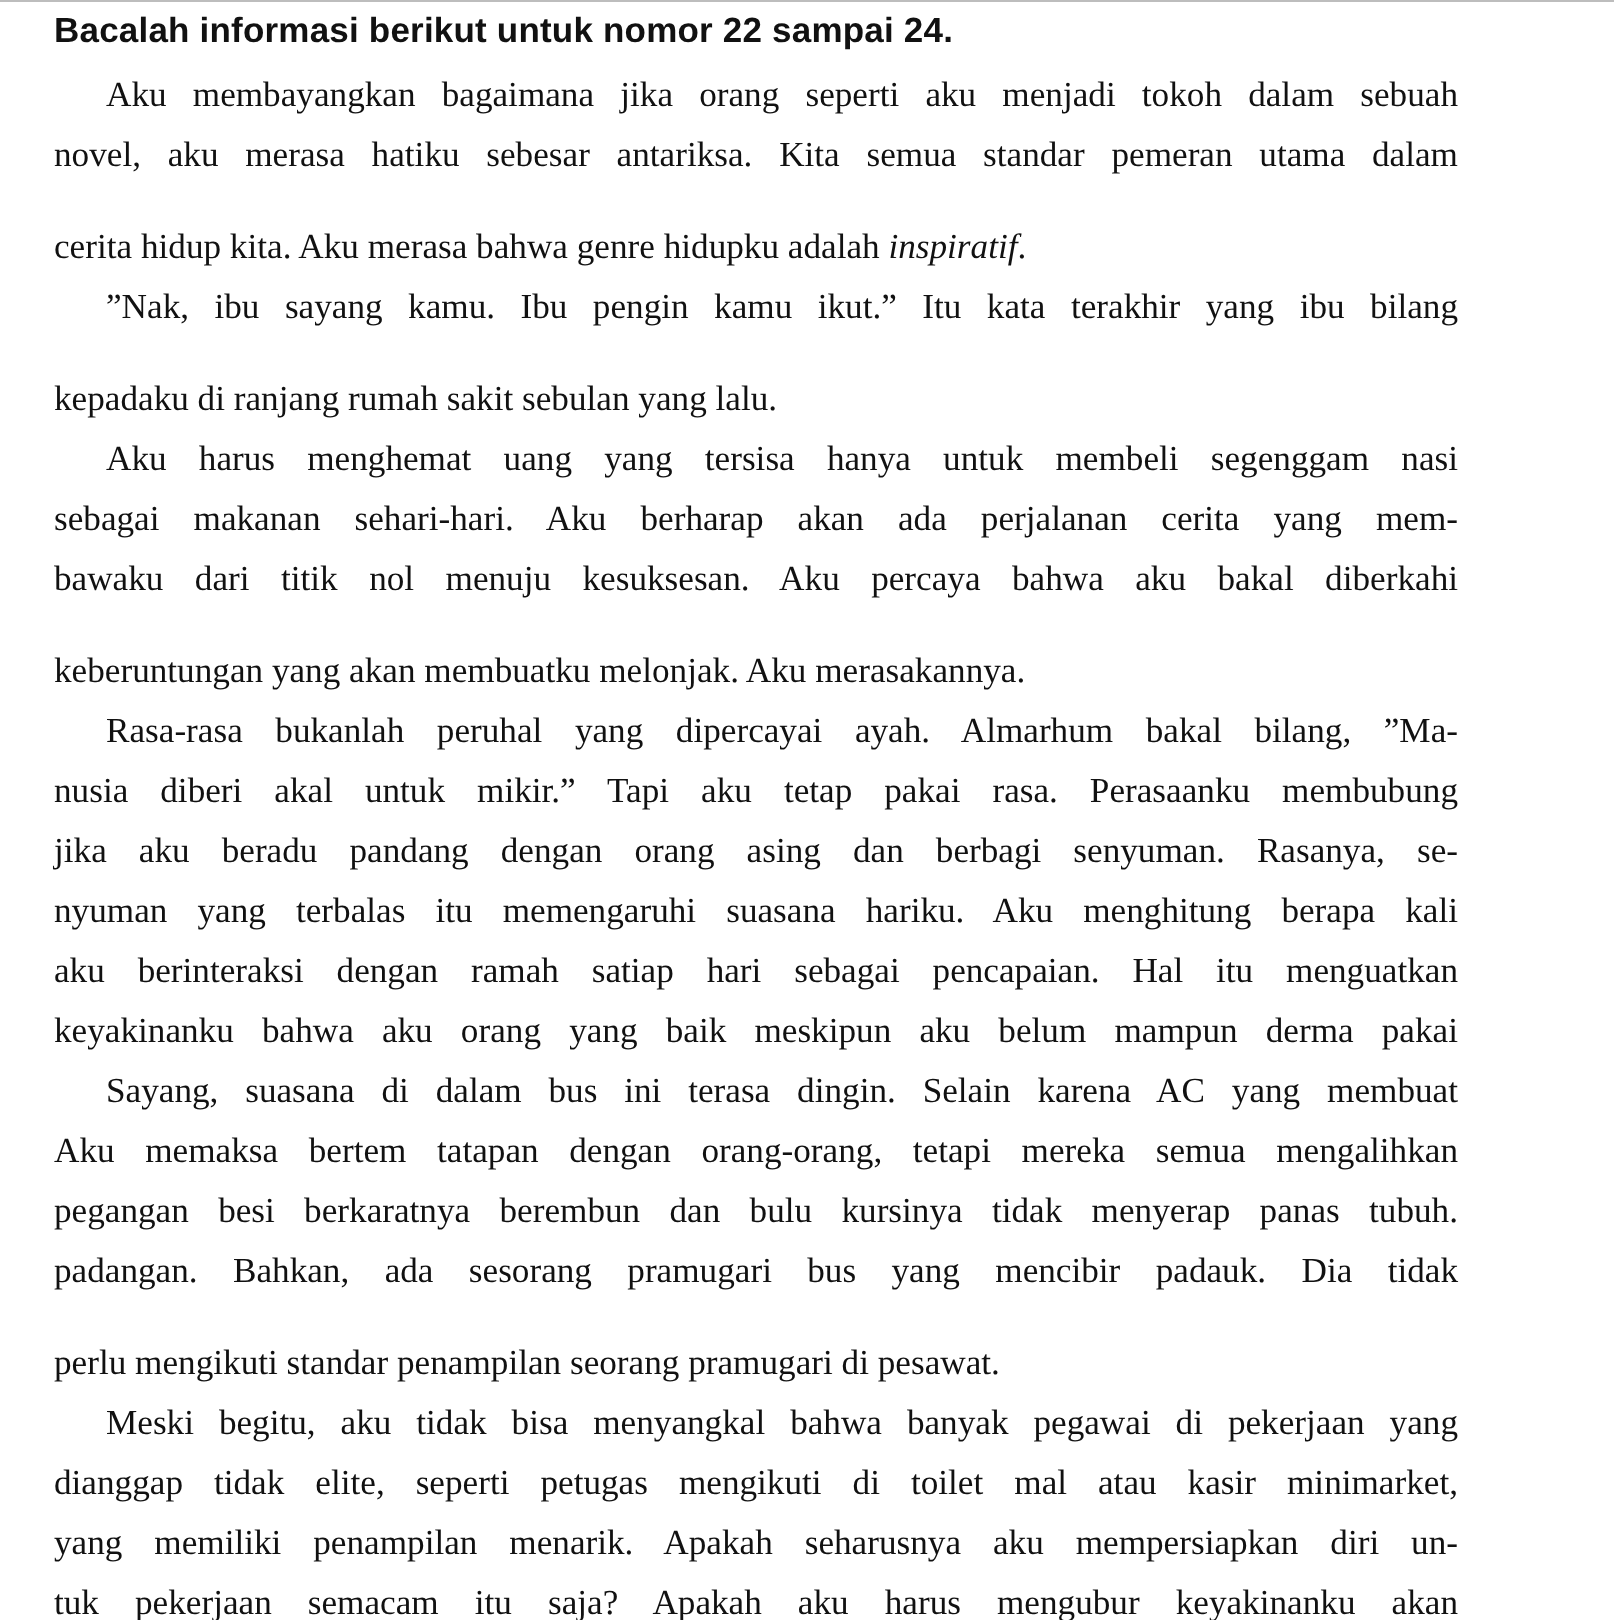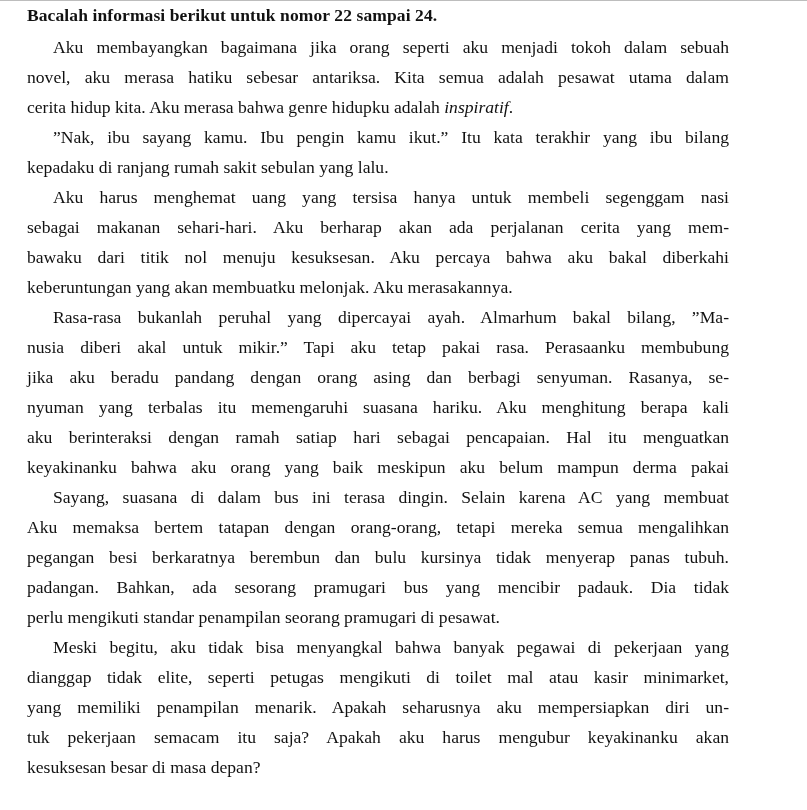--- a/index.html
+++ b/index.html
@@ -9,47 +9,47 @@
     color: #111111;
   }
   .top-rule {
     position: absolute; left: 0; top: 0; width: 807px; height: 1px;
     background: #bdbdbd;
   }
   .page {
     position: absolute; left: 27px; top: 4px; width: 702px;
   }
   .heading {
-    font-family: Liberation Serif, serif;
+    font-family: Liberation Sans, sans-serif;
     font-weight: bold; font-size: 17.5px; line-height: 22px; margin: 0 0 6px 0;
     letter-spacing: 0.1px;
   }
   .para {
     font-family: "Liberation Serif", "DejaVu Serif", serif;
     font-size: 17.6px; line-height: 30px; margin: 0;
     text-align: justify; text-indent: 26px;
     hyphens: manual;
   }
   .para .line { display: block; text-align: justify; text-align-last: justify; }
-  .para .line.last { text-align-last: left; }
+  .para .line.last { text-align-last: left; margin-top: 16px; }
   .para .line.first { text-indent: 26px; }
   .para .line.rest { text-indent: 0; }
   em { font-style: italic; }
 </style>
 </head>
 <body>
 
 <div class="top-rule"></div>
 
 <div class="page">
   <div class="heading">Bacalah informasi berikut untuk nomor 22 sampai 24.</div>
 
   <p class="para">
     <span class="line first">Aku membayangkan bagaimana jika orang seperti aku menjadi tokoh dalam sebuah</span>
-    <span class="line rest">novel, aku merasa hatiku sebesar antariksa. Kita semua adalah pesawat utama dalam</span>
+    <span class="line rest">novel, aku merasa hatiku sebesar antariksa. Kita semua standar pemeran utama dalam</span>
     <span class="line rest last"><span>cerita hidup kita. Aku merasa bahwa genre hidupku adalah </span><em>inspiratif</em><span>.</span></span>
   </p>
 
   <p class="para">
     <span class="line first">”Nak, ibu sayang kamu. Ibu pengin kamu ikut.” Itu kata terakhir yang ibu bilang</span>
     <span class="line rest last">kepadaku di ranjang rumah sakit sebulan yang lalu.</span>
   </p>
 
   <p class="para">
     <span class="line first">Aku harus menghemat uang yang tersisa hanya untuk membeli segenggam nasi</span>

